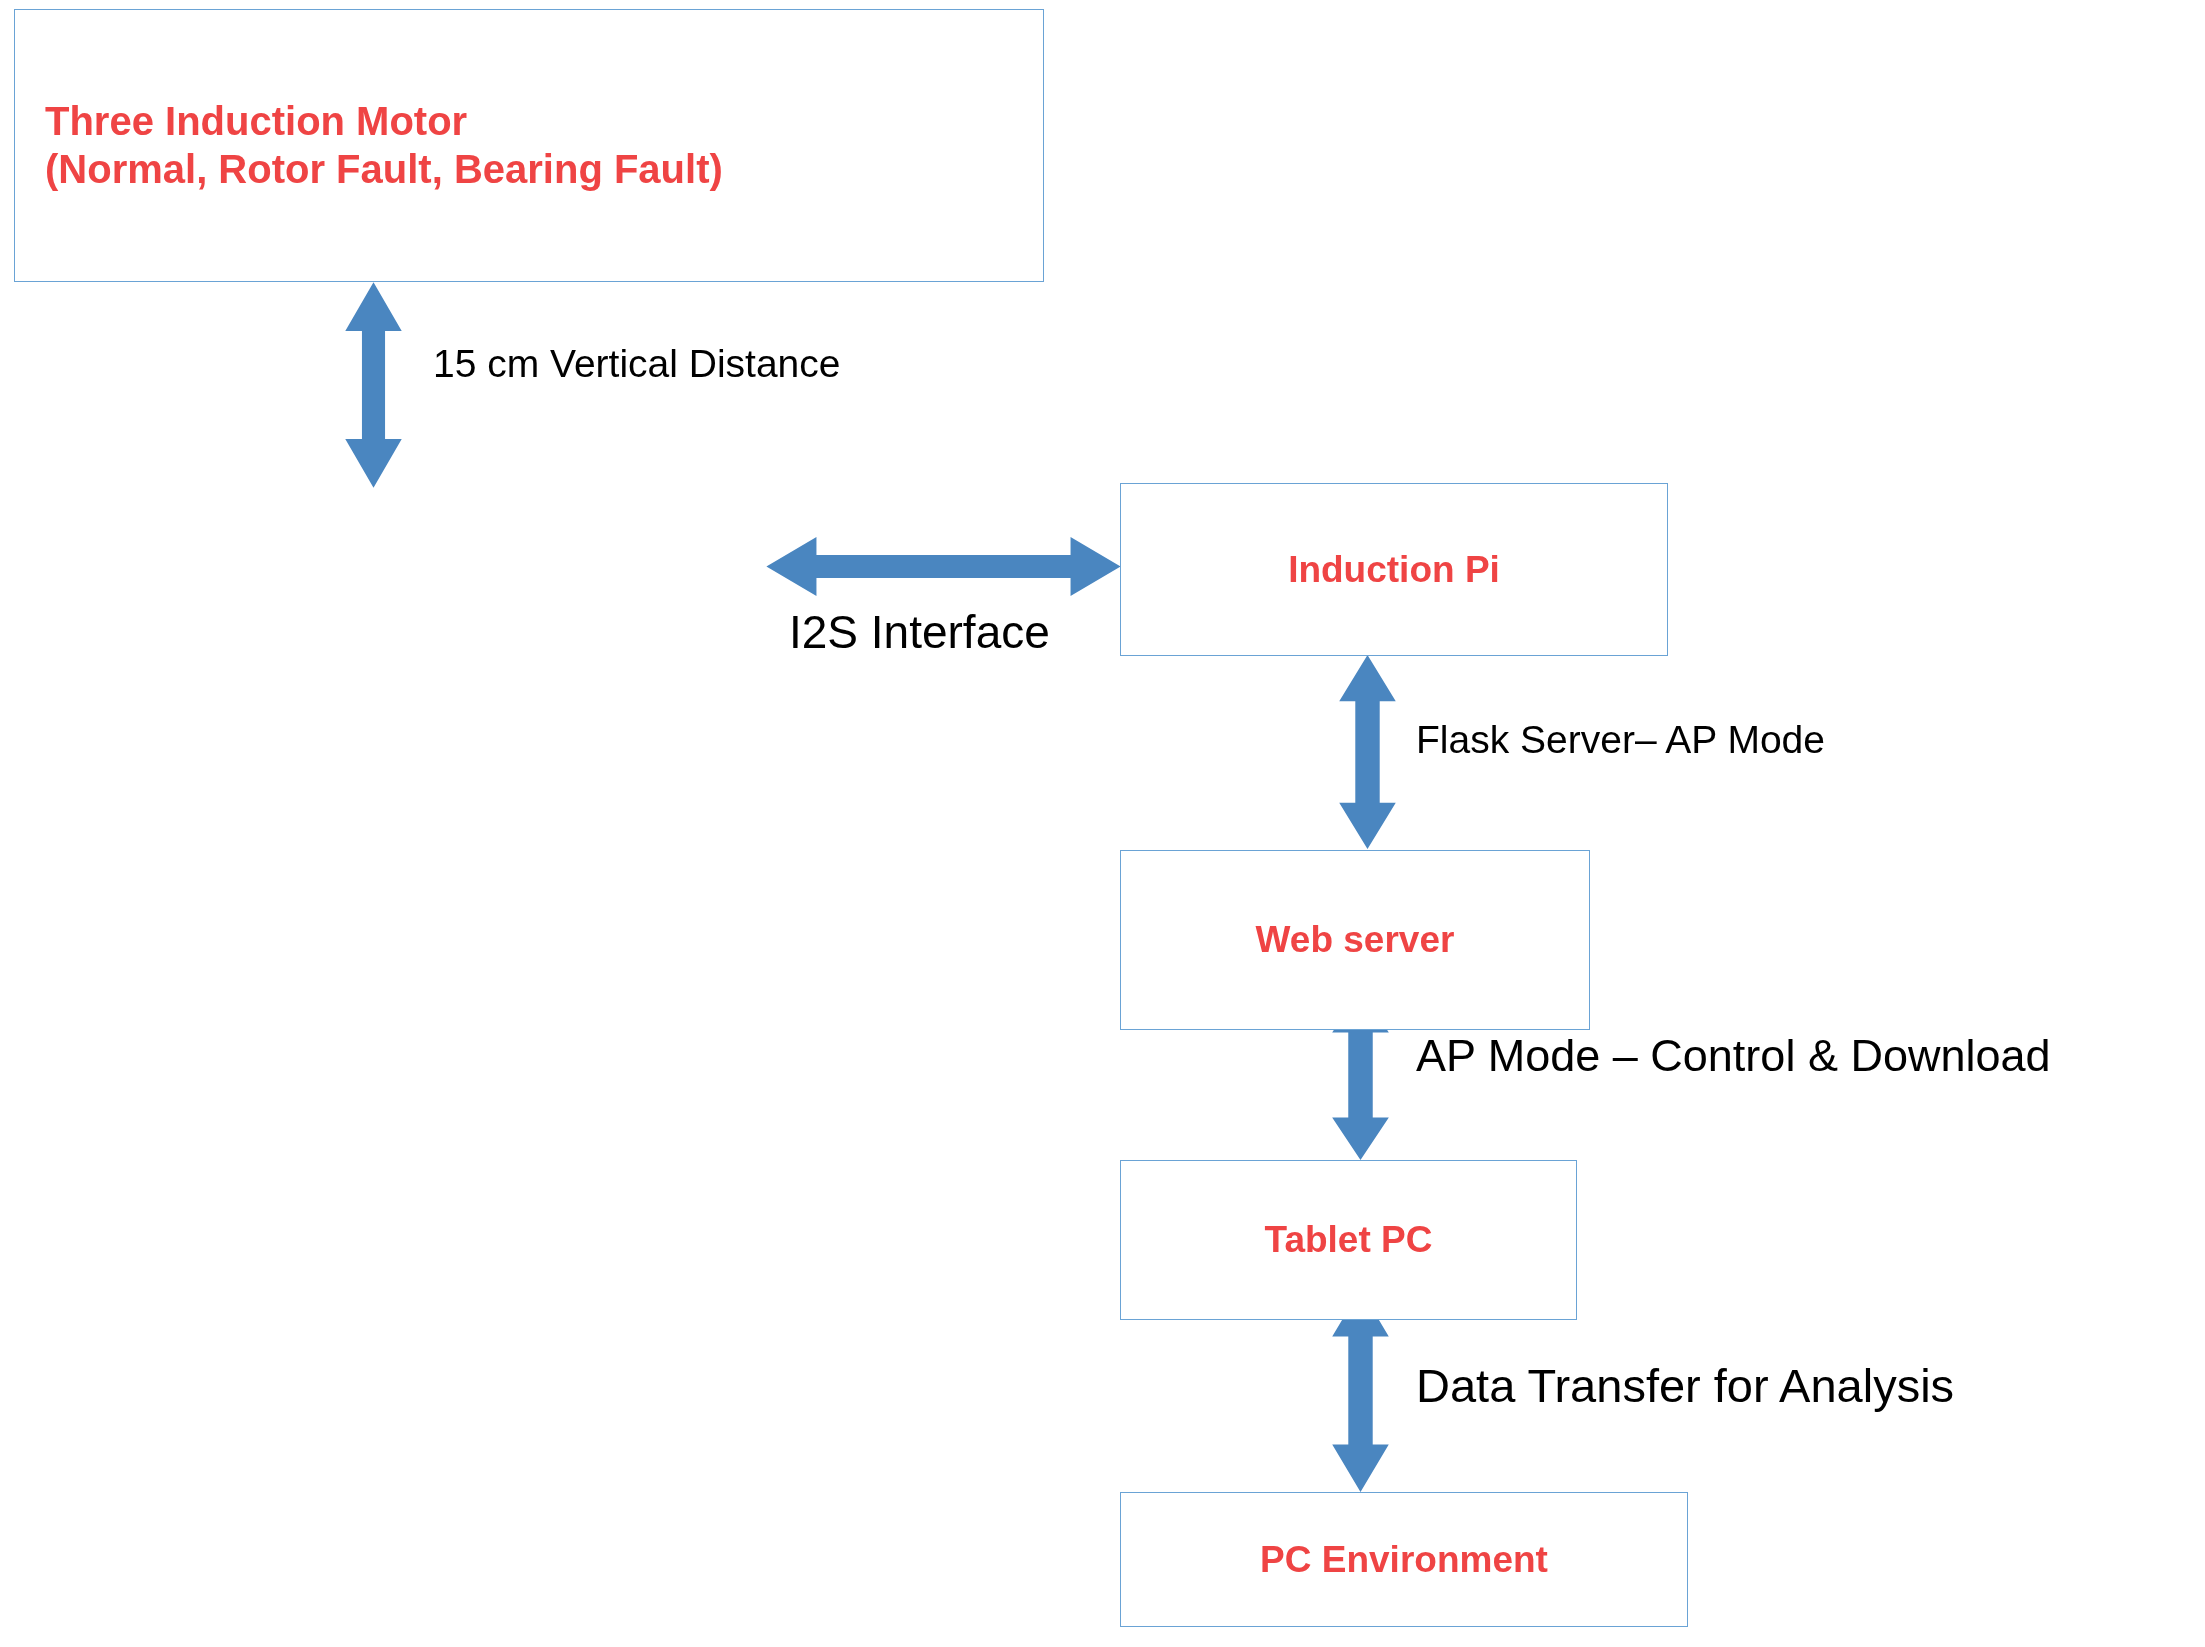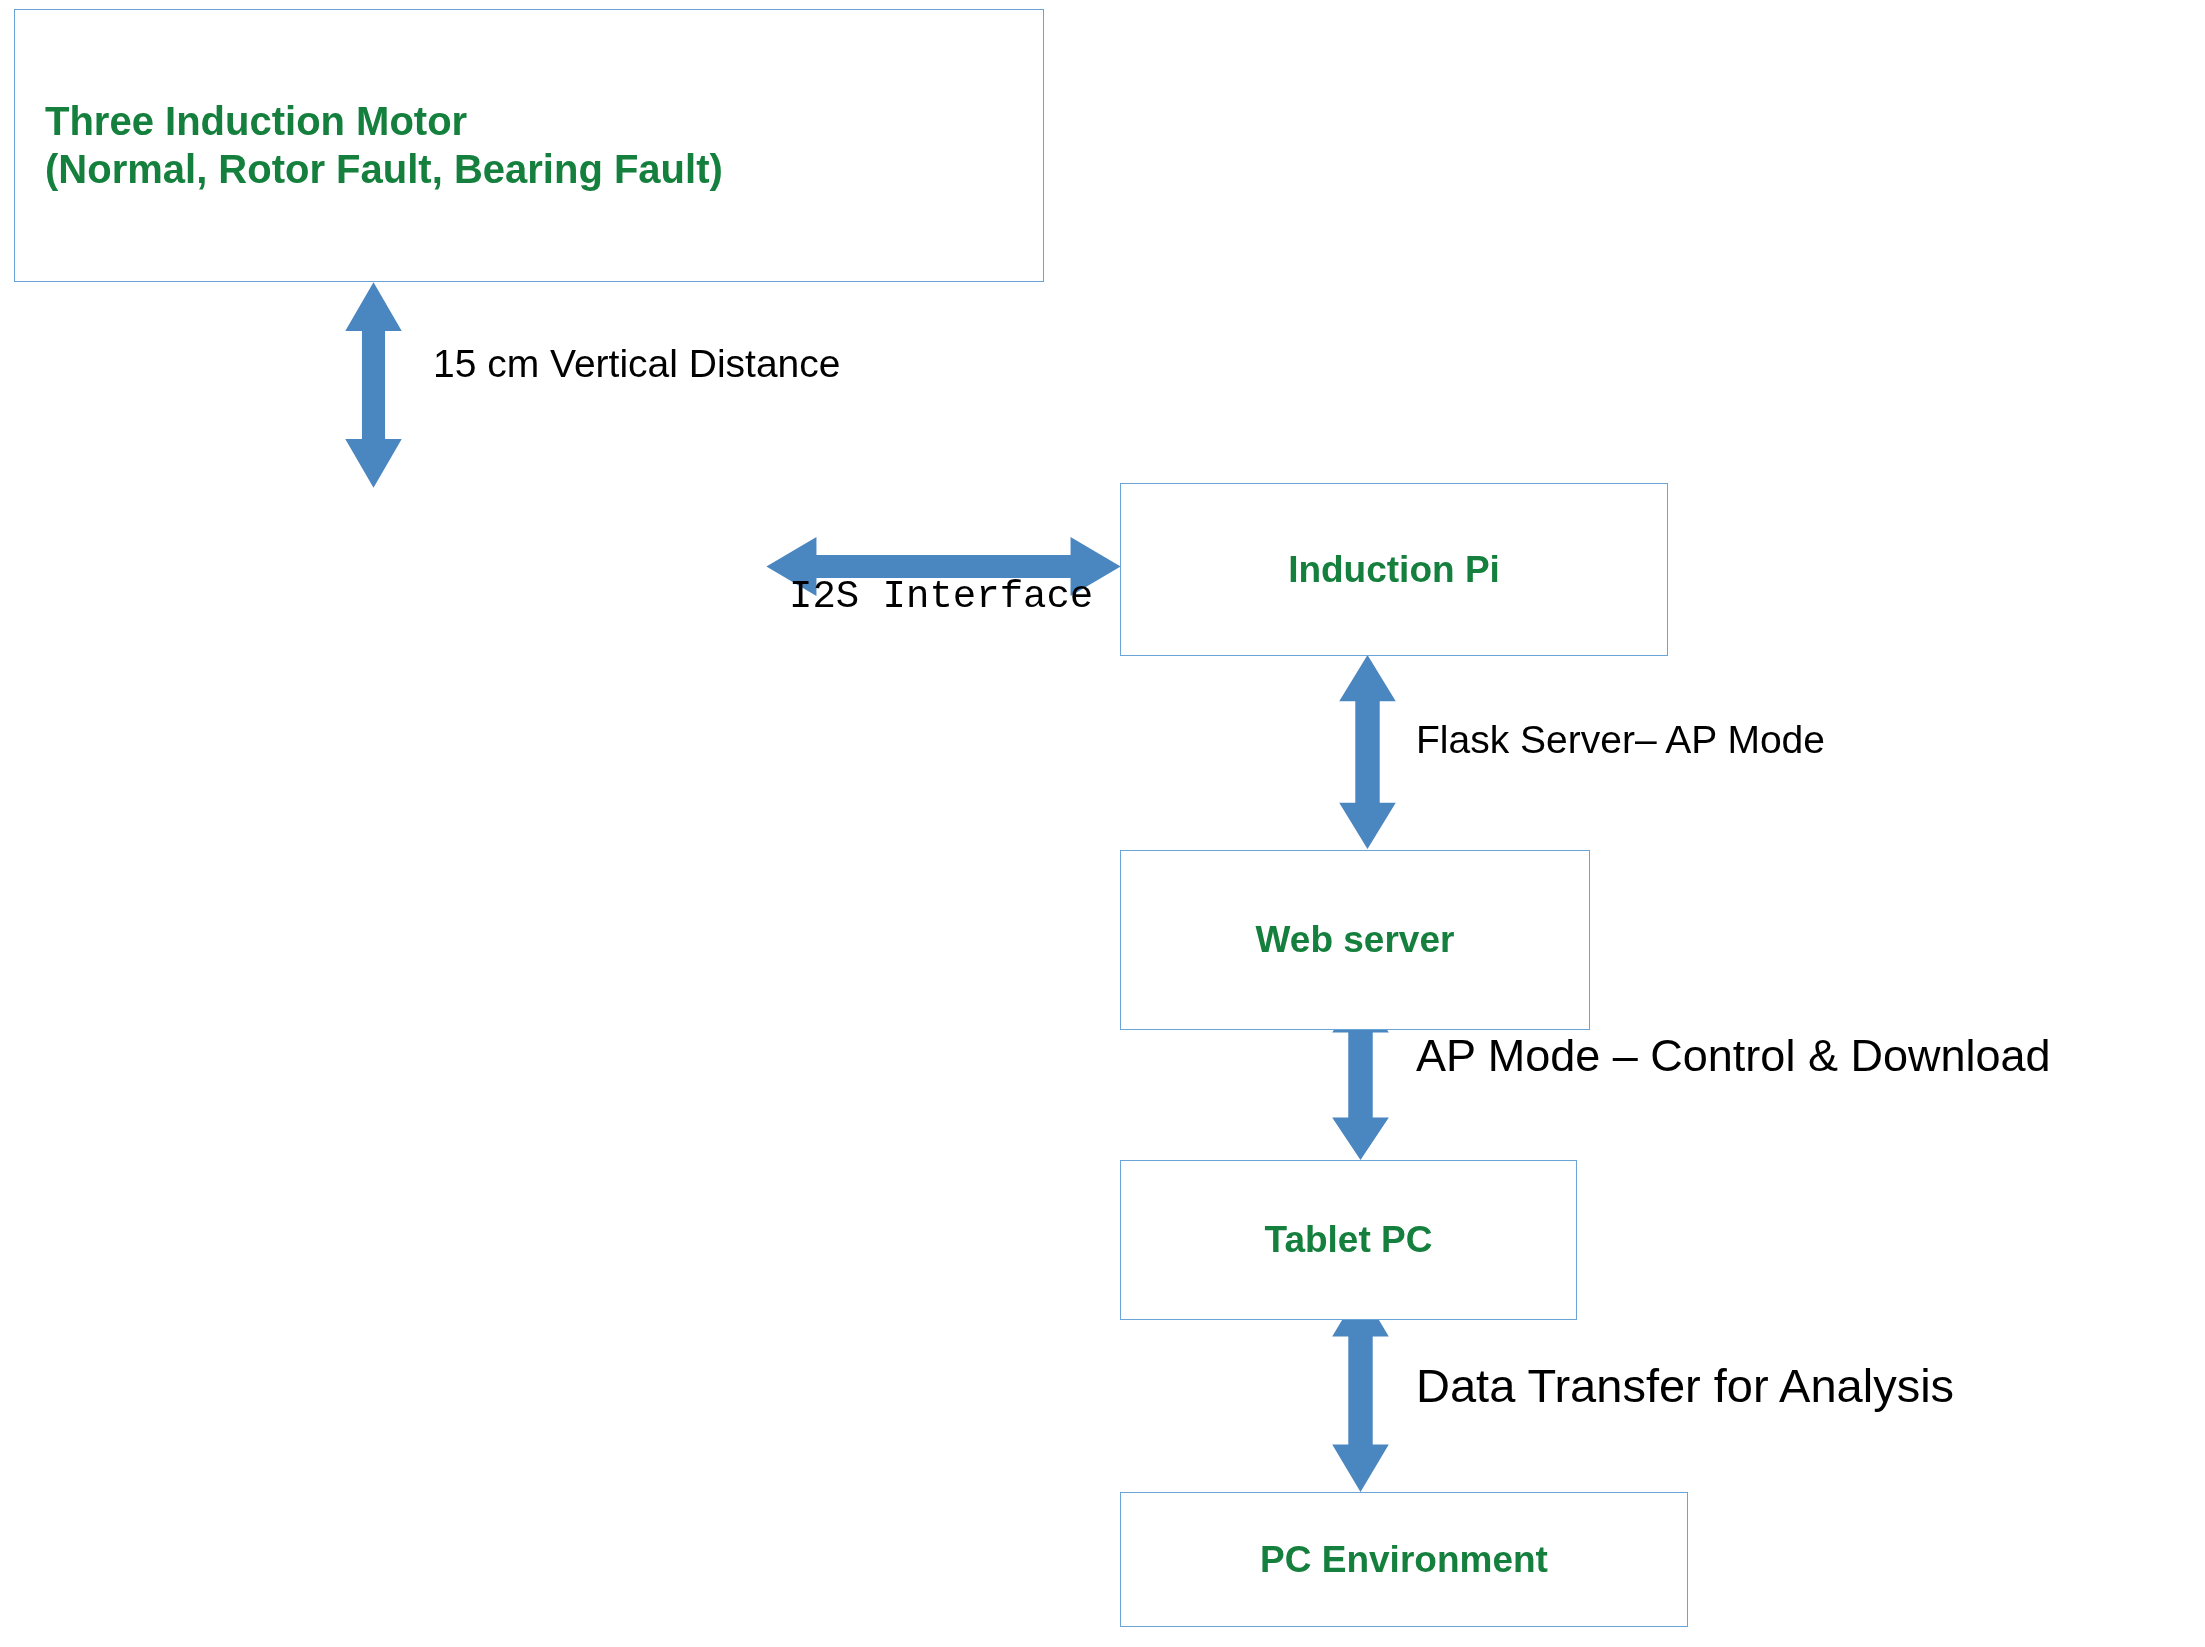--- a/index.html
+++ b/index.html
@@ -23,21 +23,21 @@
   .box {
     position: absolute;
     box-sizing: border-box;
     border: 1.9px solid #6aa3d5;
     background: #ffffff;
     display: flex;
     align-items: center;
     justify-content: center;
     text-align: center;
     font-weight: bold;
-    color: #15803d;
+    color: #ef4444;
     line-height: 1.18;
     white-space: pre-line;
   }
   .label {
     position: absolute;
     color: #000000;
     font-weight: normal;
     white-space: nowrap;
   }
   .arrow-svg {
@@ -75,21 +75,21 @@
     font-size: 37px;
   }
   #box-pc {
     left: 1120px; top: 1492px;
     width: 568px; height: 135px;
     font-size: 37px;
   }
 
   
   #lbl-vertical   { left: 433px;  top: 342px;  font-size: 39px; }
-  #lbl-i2s        { left: 789px; top: 575px;  font-size: 39px; font-family: Liberation Mono, monospace; }
+  #lbl-i2s        { left: 789px; top: 605px;  font-size: 46px; }
   #lbl-flask      { left: 1416px; top: 718px; font-size: 39px; }
   #lbl-apmode     { left: 1416px; top: 1030px; font-size: 45px; }
   #lbl-datatx     { left: 1416px; top: 1358px; font-size: 47px; }
 </style>
 </head>
 <body>
 
 <div class="canvas">
 
   <svg class="arrow-svg" style="left:335px; top:282px; width:77px; height:206px;" viewBox="0 0 120 320">

